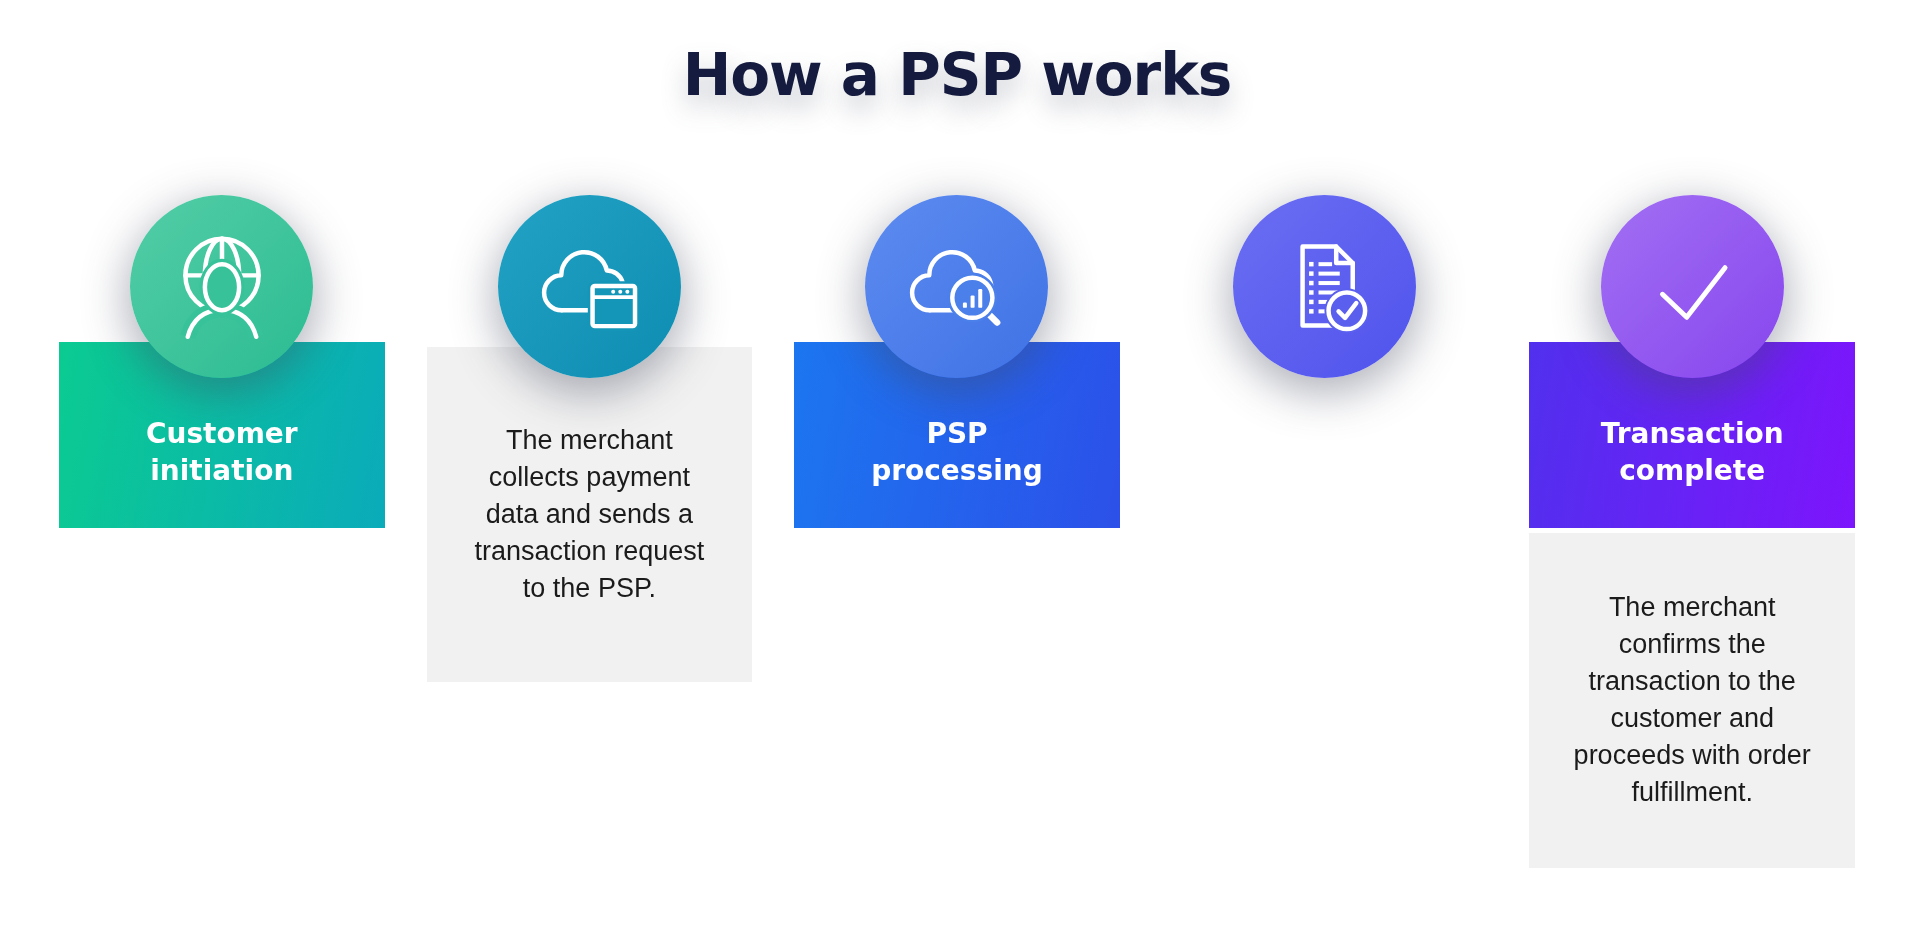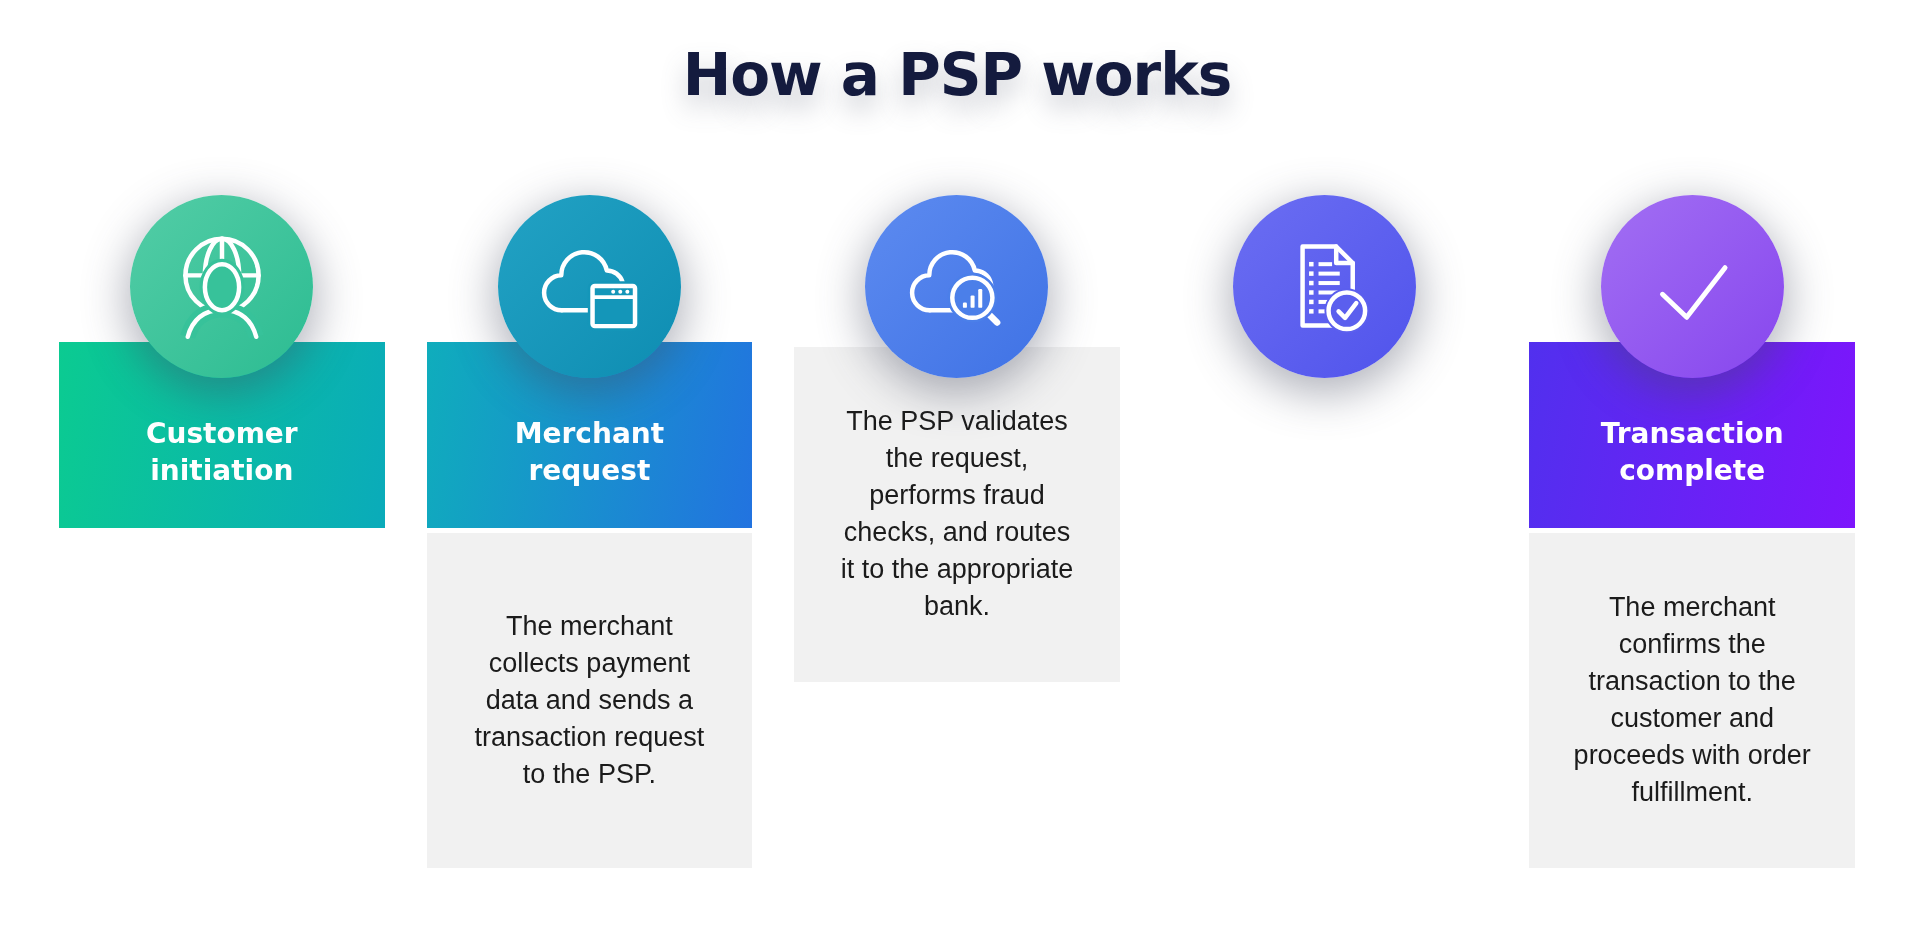--- a/index.html
+++ b/index.html
@@ -121,24 +121,20 @@
             <path d="M27,70.5 H51"></path>
           </g>
           <rect x="53" y="50" width="36" height="34" rx="2" fill="var(--patch)" stroke="var(--patch)" stroke-width="8"></rect>
           <rect x="53" y="50" width="36" height="34" rx="2" fill="var(--patch)" stroke="#ffffff" stroke-width="3.8" stroke-linejoin="round"></rect>
           <line x1="53" y1="59.5" x2="89" y2="59.5" stroke="#ffffff" stroke-width="3.2"></line>
           <circle cx="70.5" cy="54.8" r="1.7" fill="#ffffff"></circle>
           <circle cx="76.5" cy="54.8" r="1.7" fill="#ffffff"></circle>
           <circle cx="82.5" cy="54.8" r="1.7" fill="#ffffff"></circle>
         </svg>
       </div>
-      <div class="head">
-        <h2>Merchant
-request</h2>
-      </div>
       <div class="panel">
         <p>The merchant
 collects payment
 data and sends a
 transaction request
 to the PSP.</p>
       </div>
     </div>
 
     <div class="column" style="--header-from: #1c76f0; --header-to: #2c50e9; --circle-from: #5d8bf0; --circle-to: #3f72e5; --patch: #4b7fe9;">
@@ -149,27 +145,23 @@
             <path d="M27,70.5 H49"></path>
           </g>
           <line x1="75.5" y1="72.5" x2="84" y2="81" stroke="#ffffff" stroke-width="5.5" stroke-linecap="round"></line>
           <circle cx="63" cy="60" r="17" fill="var(--patch)" stroke="var(--patch)" stroke-width="8"></circle>
           <circle cx="63" cy="60" r="17" fill="var(--patch)" stroke="#ffffff" stroke-width="3.8"></circle>
           <rect x="55" y="64" width="3.4" height="4.5" rx="1" fill="#ffffff"></rect>
           <rect x="61.5" y="58" width="3.4" height="10.5" rx="1" fill="#ffffff"></rect>
           <rect x="68" y="52.5" width="3.4" height="16" rx="1" fill="#ffffff"></rect>
         </svg>
       </div>
-      <div class="panel">
-        <p>The PSP validates
-the request,
-performs fraud
-checks, and routes
-it to the appropriate
-bank.</p>
+      <div class="head">
+        <h2>PSP
+processing</h2>
       </div>
     </div>
 
     <div class="column" style="--header-from: #3256f3; --header-to: #4936e6; --circle-from: #6b6ef2; --circle-to: #5053ec; --patch: #5b5fee;">
       <div class="circle">
         <svg width="118" height="118" viewBox="0 0 100 100">
           <g stroke="#ffffff" stroke-width="3.8" fill="none" stroke-linecap="round" stroke-linejoin="round">
             <path d="M31,16.5 H59.5 L73.5,30.5 V83.5 H31 Z"></path>
             <path d="M59.5,16.5 V30.5 H73.5"></path>
           </g>

